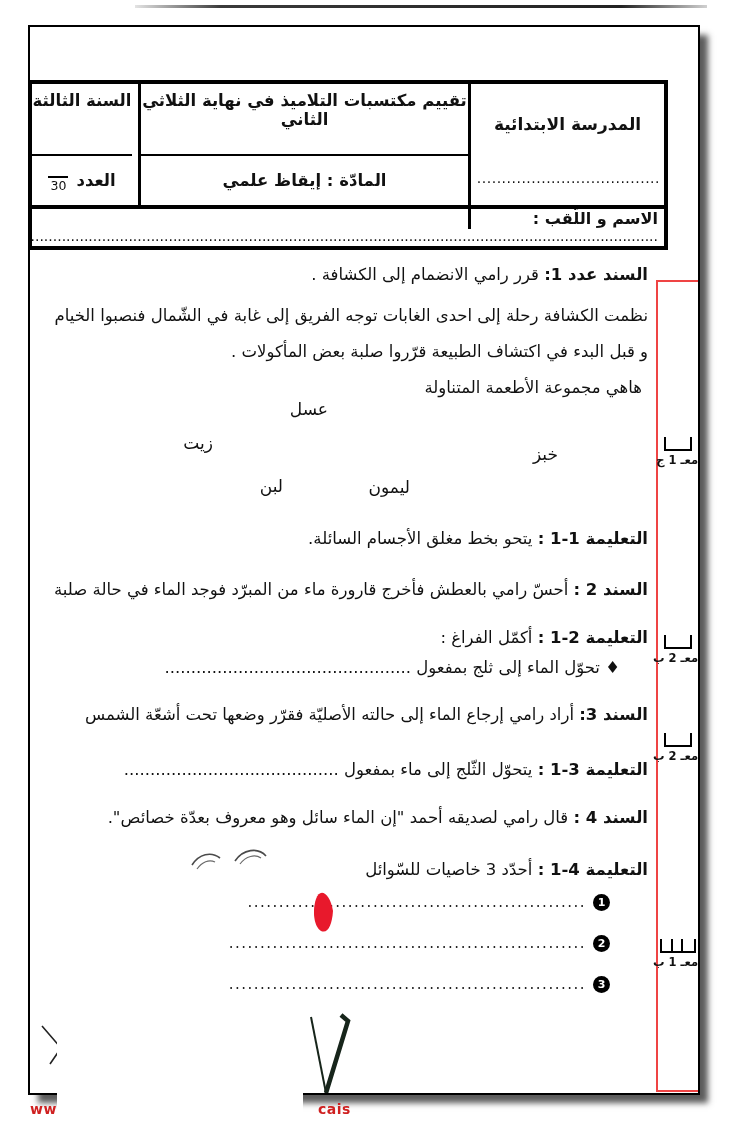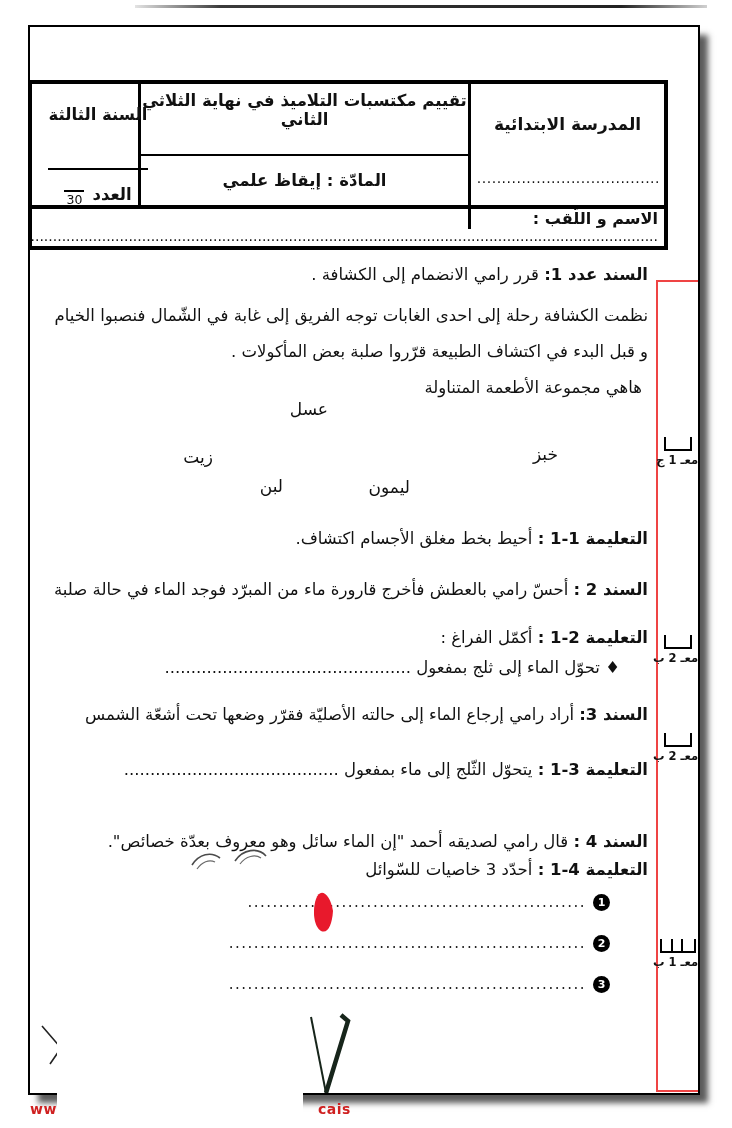--- a/index.html
+++ b/index.html
@@ -18,36 +18,36 @@
   .htable{position:absolute;left:-2px;top:53px;width:632px;height:162px;
     border:4px solid #000;background:#fff;}
   .cell-school{position:absolute;right:0;top:0;width:193px;height:145px;border-left:3px solid #000;direction:rtl;}
   .school-label{position:absolute;top:30px;left:0;right:0;text-align:center;font-weight:700;font-size:17px;}
   .school-dots{position:absolute;top:86px;left:4px;right:4px;text-align:center;font-size:14px;
     letter-spacing:.5px;white-space:nowrap;overflow:hidden;}
   .cell-mid{position:absolute;right:196px;top:0;width:327px;height:124px;border-left:3px solid #000;}
   .row-a{height:72px;border-bottom:2px solid #000;display:flex;justify-content:center;align-items:flex-start;
     padding-top:7px;box-sizing:border-box;font-weight:700;font-size:16.5px;direction:rtl;text-align:center;}
   .row-b{height:48px;display:flex;justify-content:center;align-items:center;font-weight:700;font-size:16.5px;direction:rtl;}
-  .cell-left{position:absolute;left:0;top:14px;width:100px;height:124px;margin-left:16px;}
+  .cell-left{position:absolute;left:0;top:0;width:100px;height:124px;}
   .cell-left .row-b{gap:8px;}
   .fraction{display:inline-block;text-align:center;vertical-align:middle;margin-top:8px;}
   .fraction .bar{width:20px;border-top:2px solid #000;height:2px;}
   .fraction .den{font-size:12.5px;font-weight:400;line-height:12px;}
   .name-row{position:absolute;left:0;right:0;bottom:0;height:36px;border-top:4px solid #000;
     direction:rtl;padding:1px 6px 0 6px;font-size:14px;line-height:17px;overflow:hidden;letter-spacing:.5px;}
   .name-row .lbl{font-weight:700;font-size:16px;letter-spacing:0;}
   
   .bl{position:absolute;right:50px;direction:rtl;white-space:nowrap;font-size:16.5px;line-height:24px;}
   .bl .lab{font-weight:700;}
   .l1{top:236px;} .l2{top:277px;left:6px;} .l3{top:313px;} .l4{top:349px;right:56px;}
   .l5{top:500px;} .l6{top:551px;left:6px;} .l7{top:599px;} .l8{top:629px;right:78px;}
-  .l9{top:676px;left:6px;} .l10{top:731px;} .l11{top:779px;left:12px;margin-top:24px;} .l12{top:831px;}
+  .l9{top:676px;left:6px;} .l10{top:731px;} .l11{top:779px;left:12px;} .l12{top:831px;}
   .food{position:absolute;direction:rtl;font-size:17px;white-space:nowrap;}
-  .f-honey{top:372px;right:370px;} .f-bread{top:417px;right:140px;} .f-oil{top:420px;right:485px;}
+  .f-honey{top:372px;right:370px;} .f-bread{top:417px;right:140px;} .f-oil{top:406px;right:485px;}
   .f-lemon{top:450px;right:288px;} .f-milk{top:449px;right:415px;}
   .bullet-line{position:absolute;right:88px;direction:rtl;display:flex;align-items:center;gap:7px;}
   .b1{top:866px;} .b2{top:907px;} .b3{top:948px;}
   .disc{width:17px;height:17px;border-radius:50%;background:#000;color:#fff;font-size:11px;font-weight:700;
     display:flex;align-items:center;justify-content:center;flex:0 0 auto;}
   .dotfill{font-size:15px;letter-spacing:1.5px;color:#222;white-space:nowrap;}
   
   .grade-col{position:absolute;right:-2px;top:253px;width:40px;height:808px;border:2px solid #ef4444;background:#fff;z-index:5;}
   .bracket{position:absolute;left:6px;width:24px;height:12px;
     border-left:2px solid #000;border-right:2px solid #000;border-bottom:2px solid #000;}
@@ -99,21 +99,21 @@
   <div class="bl l2">نظمت الكشافة رحلة إلى احدى الغابات توجه الفريق إلى غابة في الشّمال فنصبوا الخيام</div>
   <div class="bl l3">و قبل البدء في اكتشاف الطبيعة قرّروا صلبة بعض المأكولات .</div>
   <div class="bl l4">هاهي مجموعة الأطعمة المتناولة</div>
 
   <span class="food f-honey">عسل</span>
   <span class="food f-bread">خبز</span>
   <span class="food f-oil">زيت</span>
   <span class="food f-lemon">ليمون</span>
   <span class="food f-milk">لبن</span>
 
-  <div class="bl l5"><span class="lab">التعليمة 1-1 :</span><span> أحيط بخط مغلق الأجسام اكتشاف.</span></div>
+  <div class="bl l5"><span class="lab">التعليمة 1-1 :</span><span> يتحو بخط مغلق الأجسام السائلة.</span></div>
   <div class="bl l6"><span class="lab">السند 2 :</span><span> أحسّ رامي بالعطش فأخرج قارورة ماء من المبرّد فوجد الماء في حالة صلبة</span></div>
   <div class="bl l7"><span class="lab">التعليمة 2-1 :</span><span>  أكمّل الفراغ :</span></div>
   <div class="bl l8">♦ تحوّل الماء إلى ثلج بمفعول ...............................................</div>
   <div class="bl l9"><span class="lab">السند 3:</span><span> أراد رامي إرجاع الماء إلى حالته الأصليّة فقرّر وضعها تحت أشعّة الشمس</span></div>
   <div class="bl l10"><span class="lab">التعليمة 3-1 :</span><span> يتحوّل الثّلج إلى ماء بمفعول .........................................</span></div>
   <div class="bl l11"><span class="lab">السند 4 :</span><span> قال رامي لصديقه أحمد "إن الماء سائل وهو معروف بعدّة خصائص".</span></div>
   <div class="bl l12"><span class="lab">التعليمة 4-1 :</span><span> أحدّد 3 خاصيات للسّوائل</span></div>
 
   <div class="bullet-line b1">
     <span class="disc">1</span>

